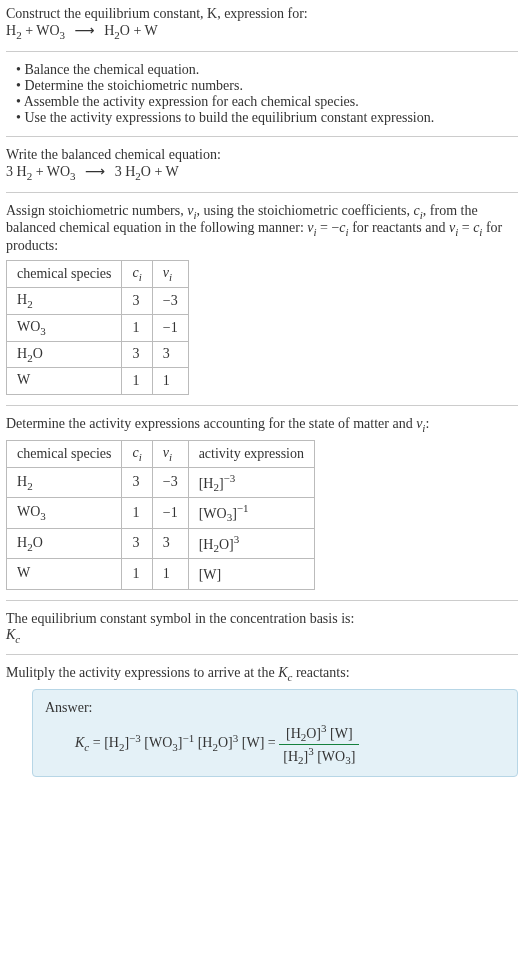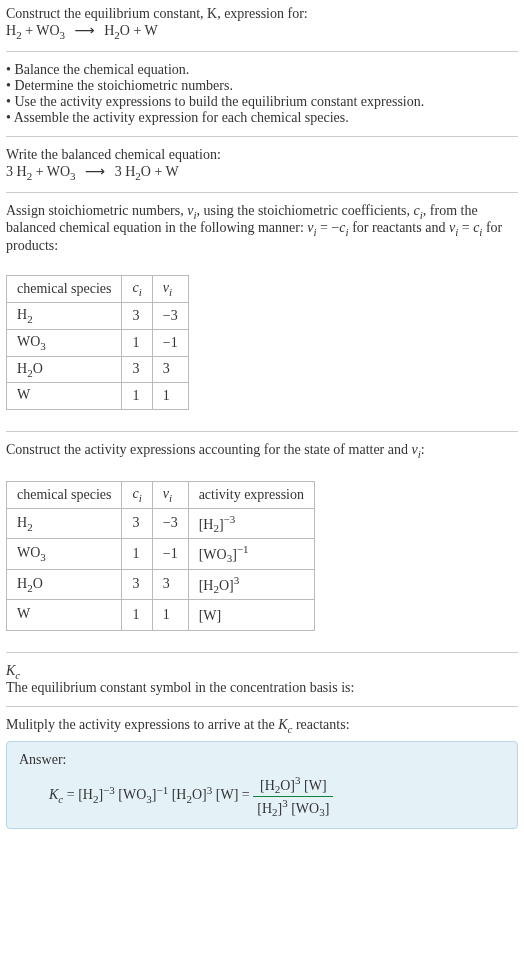--- a/index.html
+++ b/index.html
@@ -12,71 +12,72 @@
   box-sizing: border-box;
   background: #fff;
 }
 .section-intro { margin-bottom: 6px; }
 hr { border: none; border-top: 1px solid #ccc; margin: 10px 0; }
 .eq { font-family: Georgia, serif; }
 sub { font-size: 11px; }
 sup { font-size: 11px; }
 table.data {
   border-collapse: collapse;
-  margin: 21px 0;
+  margin: 6px 0;
   font-family: Liberation Serif, serif;
 }
 table.data th, table.data td {
   border: 1px solid #bbb;
   padding: 4px 10px;
   text-align: left;
   font-weight: normal;
 }
 table.data th { background: #fff; }
 .answer-box {
   background: #e4f1f7;
   border: 1px solid #b7d6e6;
   border-radius: 4px;
   padding: 10px 12px;
   margin-top: 6px;
+  margin-left: 26px;
 }
 .answer-label { margin-bottom: 6px; }
 .kc-line { padding-left: 30px; }
 .frac {
   display: inline-block;
   vertical-align: middle;
   text-align: center;
 }
 .frac .num { display:block; border-bottom:1px solid #15803d; padding:0 4px; }
 .frac .den { display:block; padding:0 4px;font-family:Liberation Serif, serif; }
 .ital { font-style: italic; }
 .arrow { padding: 0 6px; }
-.plan-list { margin: 0; padding-left: 0; }
+.plan-list { margin: 10px; padding-left: 0; }
 .plan-list div { }
 </style>
 </head>
 <body>
 
 <div class="section-intro">
   <div>Construct the equilibrium constant, K, expression for:</div>
   <div class="eq">
     <span><span>H</span><sub>2</sub></span><span> + </span><span><span>WO</span><sub>3</sub></span>
     <span class="arrow">⟶</span>
     <span><span>H</span><sub>2</sub><span>O</span></span><span> + </span><span>W</span>
   </div>
 </div>
 
 <hr>
 
 <div>
   <div class="plan-list">
     <div>• Balance the chemical equation.</div>
     <div>• Determine the stoichiometric numbers.</div>
+    <div>• Assemble the activity expression for each chemical species.</div>
     <div>• Use the activity expressions to build the equilibrium constant expression.</div>
-    <div>• Assemble the activity expression for each chemical species.</div>
   </div>
 </div>
 
 <hr>
 
 <div>
   <div>Write the balanced chemical equation:</div>
   <div class="eq">
     <span>3 </span><span><span>H</span><sub>2</sub></span><span> + </span><span><span>WO</span><sub>3</sub></span>
     <span class="arrow">⟶</span>
@@ -118,21 +119,21 @@
       <td>1</td>
     </tr>
   </tbody>
     </table>
 </div>
 
 <hr>
 
 <div>
   <div>
-    <span>Construct the activity expressions accounting for the state of matter and </span><span class="ital">ν</span><sub class="ital">i</sub><span>:</span>
+    <span>Determine the activity expressions accounting for the state of matter and </span><span class="ital">ν</span><sub class="ital">i</sub><span>:</span>
   </div>
   <table class="data">
     <tbody>
         <tr>
       <th>chemical species</th>
       <th><span class="ital">c</span><sub class="ital">i</sub></th>
       <th><span class="ital">ν</span><sub class="ital">i</sub></th>
       <th>activity expression</th>
     </tr>
     <tr>
@@ -159,22 +160,22 @@
       <td>1</td>
       <td><span>[W]</span><sub></sub><span></span><sup></sup></td>
     </tr>
   </tbody>
     </table>
 </div>
 
 <hr>
 
 <div>
+  <div>The equilibrium constant symbol in the concentration basis is:</div>
   <div><span class="ital">K</span><sub class="ital">c</sub></div>
-  <div>The equilibrium constant symbol in the concentration basis is:</div>
 </div>
 
 <hr>
 
 <div>
   <div>
     <span>Mulitply the activity expressions to arrive at the </span><span class="ital">K</span><sub class="ital">c</sub><span> reactants:</span>
   </div>
   <div class="answer-box">
     <div class="answer-label">Answer:</div>

